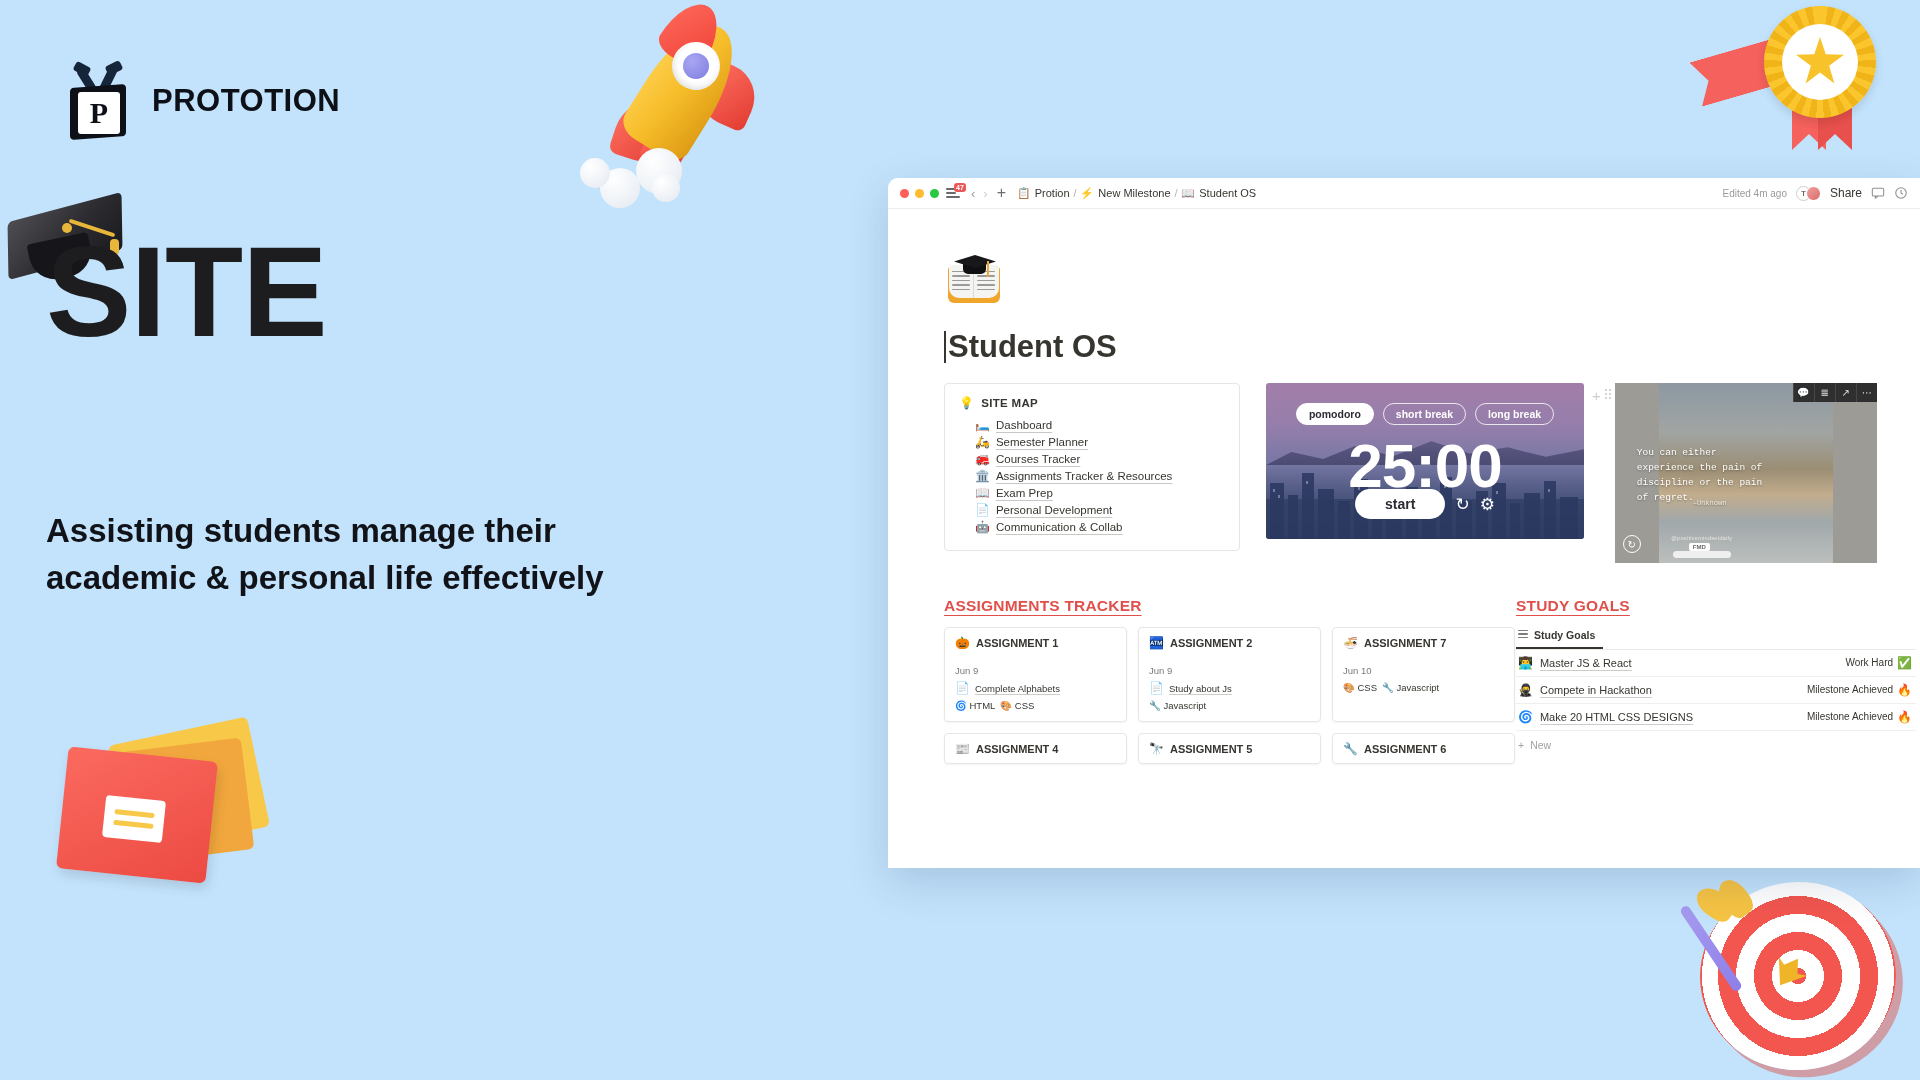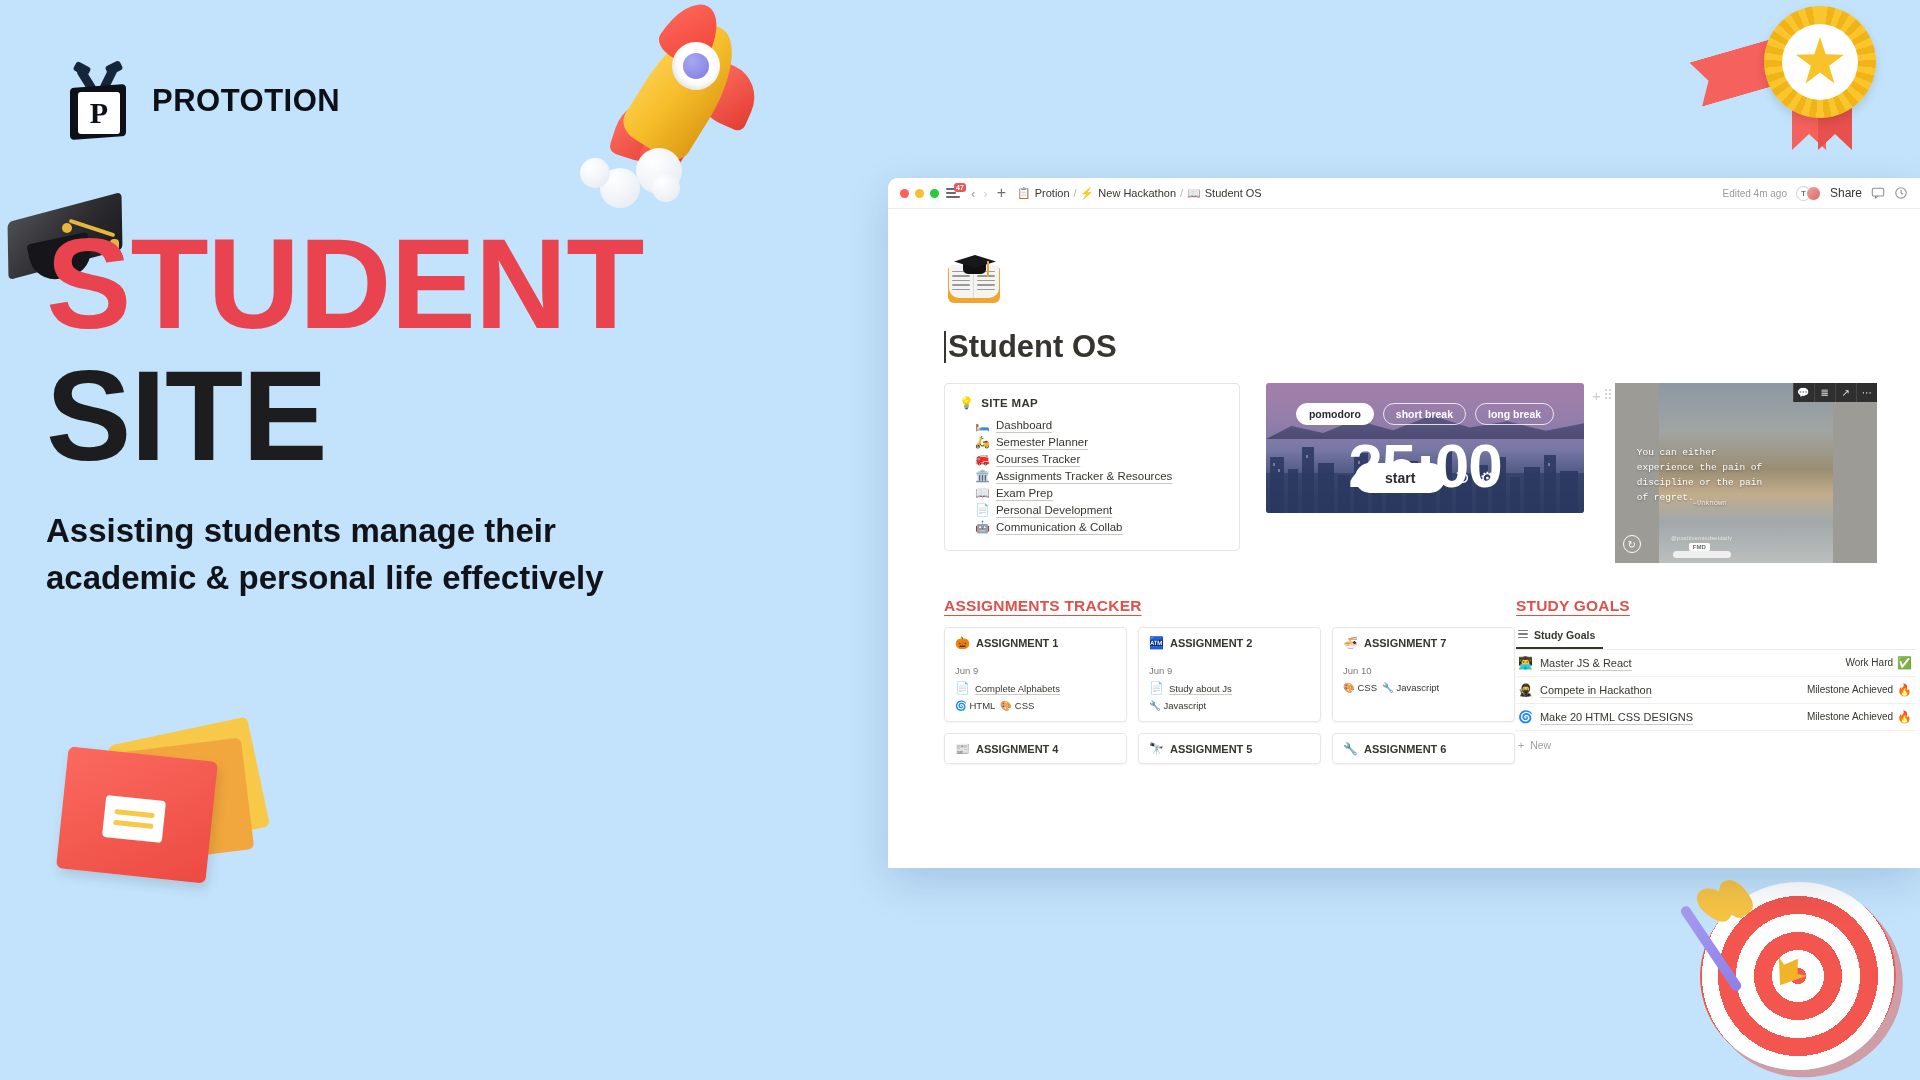--- a/index.html
+++ b/index.html
@@ -271,21 +271,21 @@
   }
   .sm-head { display: flex; align-items: center; gap: 7px; font-weight: 600; letter-spacing: .3px; }
   .sm-list { margin: 7px 0 0 16px; }
   .sm-item { display: flex; align-items: center; gap: 6px; padding: 2.5px 0; font-size: 11.5px; }
   .sm-item .lbl { text-decoration: underline; text-decoration-color: #c9c8c5; text-underline-offset: 3px; }
   .emoji { font-size: 12px; line-height: 1; }
 
   
   .col-pomo { width: 318px; margin-left: 26px; }
   .pomo {
-    height: 130px; border-radius: 3px; position: relative; overflow: hidden;
+    height: 156px; border-radius: 3px; position: relative; overflow: hidden;
     background:
       linear-gradient(180deg, rgba(150,110,160,.55) 0%, rgba(95,95,150,.25) 52%, rgba(40,55,90,.55) 100%),
       linear-gradient(180deg,#b192b4 0%,#9f8bb4 28%,#7e7fa8 52%,#566188 72%,#3b4a6e 100%);
     padding-left: 30px;
   }
   .skyline { position: absolute; left: 0; bottom: 0; width: 100%; height: 96px; opacity: .92; }
   .mtn { position: absolute; left: 0; bottom: 74px; width: 100%; height: 34px;
          background: linear-gradient(180deg,rgba(90,86,128,.8),rgba(70,70,110,.9));
          clip-path: polygon(0 100%,8% 62%,18% 82%,28% 44%,40% 74%,52% 30%,64% 66%,76% 48%,88% 76%,100% 54%,100% 100%); }
   .pomo-tabs { position: absolute; top: 20px; left: 0; width: 100%; display: flex; justify-content: center; gap: 9px; }
@@ -451,21 +451,20 @@
     <div class="box"></div>
     <div class="face">
         <span>P</span>
       </div>
   </div>
   <div class="brand-name">PROTOTION</div>
 </div>
 
 <div class="headline">
   <h1>
-    <span class="h-student">STUDENT</span>
     <span class="h-brain">SITE</span>
   </h1>
 </div>
 <div class="subhead">Assisting students manage their academic &amp; personal life effectively</div>
 
 <div class="window">
 
   <div class="titlebar">
     <div class="dots">
       <span class="dot r"></span>
@@ -480,21 +479,21 @@
     </div>
     <span class="navbtn">‹</span>
     <span class="navbtn dim">›</span>
     <span class="plusbtn">+</span>
 
     <div class="crumbs">
       <span class="ci">📋</span>
       <span class="clink">Protion</span>
       <span class="sep">/</span>
       <span class="ci">⚡</span>
-      <span class="clink">New Hackathon</span>
+      <span class="clink">New Milestone</span>
       <span class="sep">/</span>
       <span class="ci">📖</span>
       <span class="clink">Student OS</span>
     </div>
 
     <div class="tb-right">
       <span class="edited">Edited 4m ago</span>
       <span class="avatars">
         <span class="av t">T</span>
         <span class="av p"></span>

